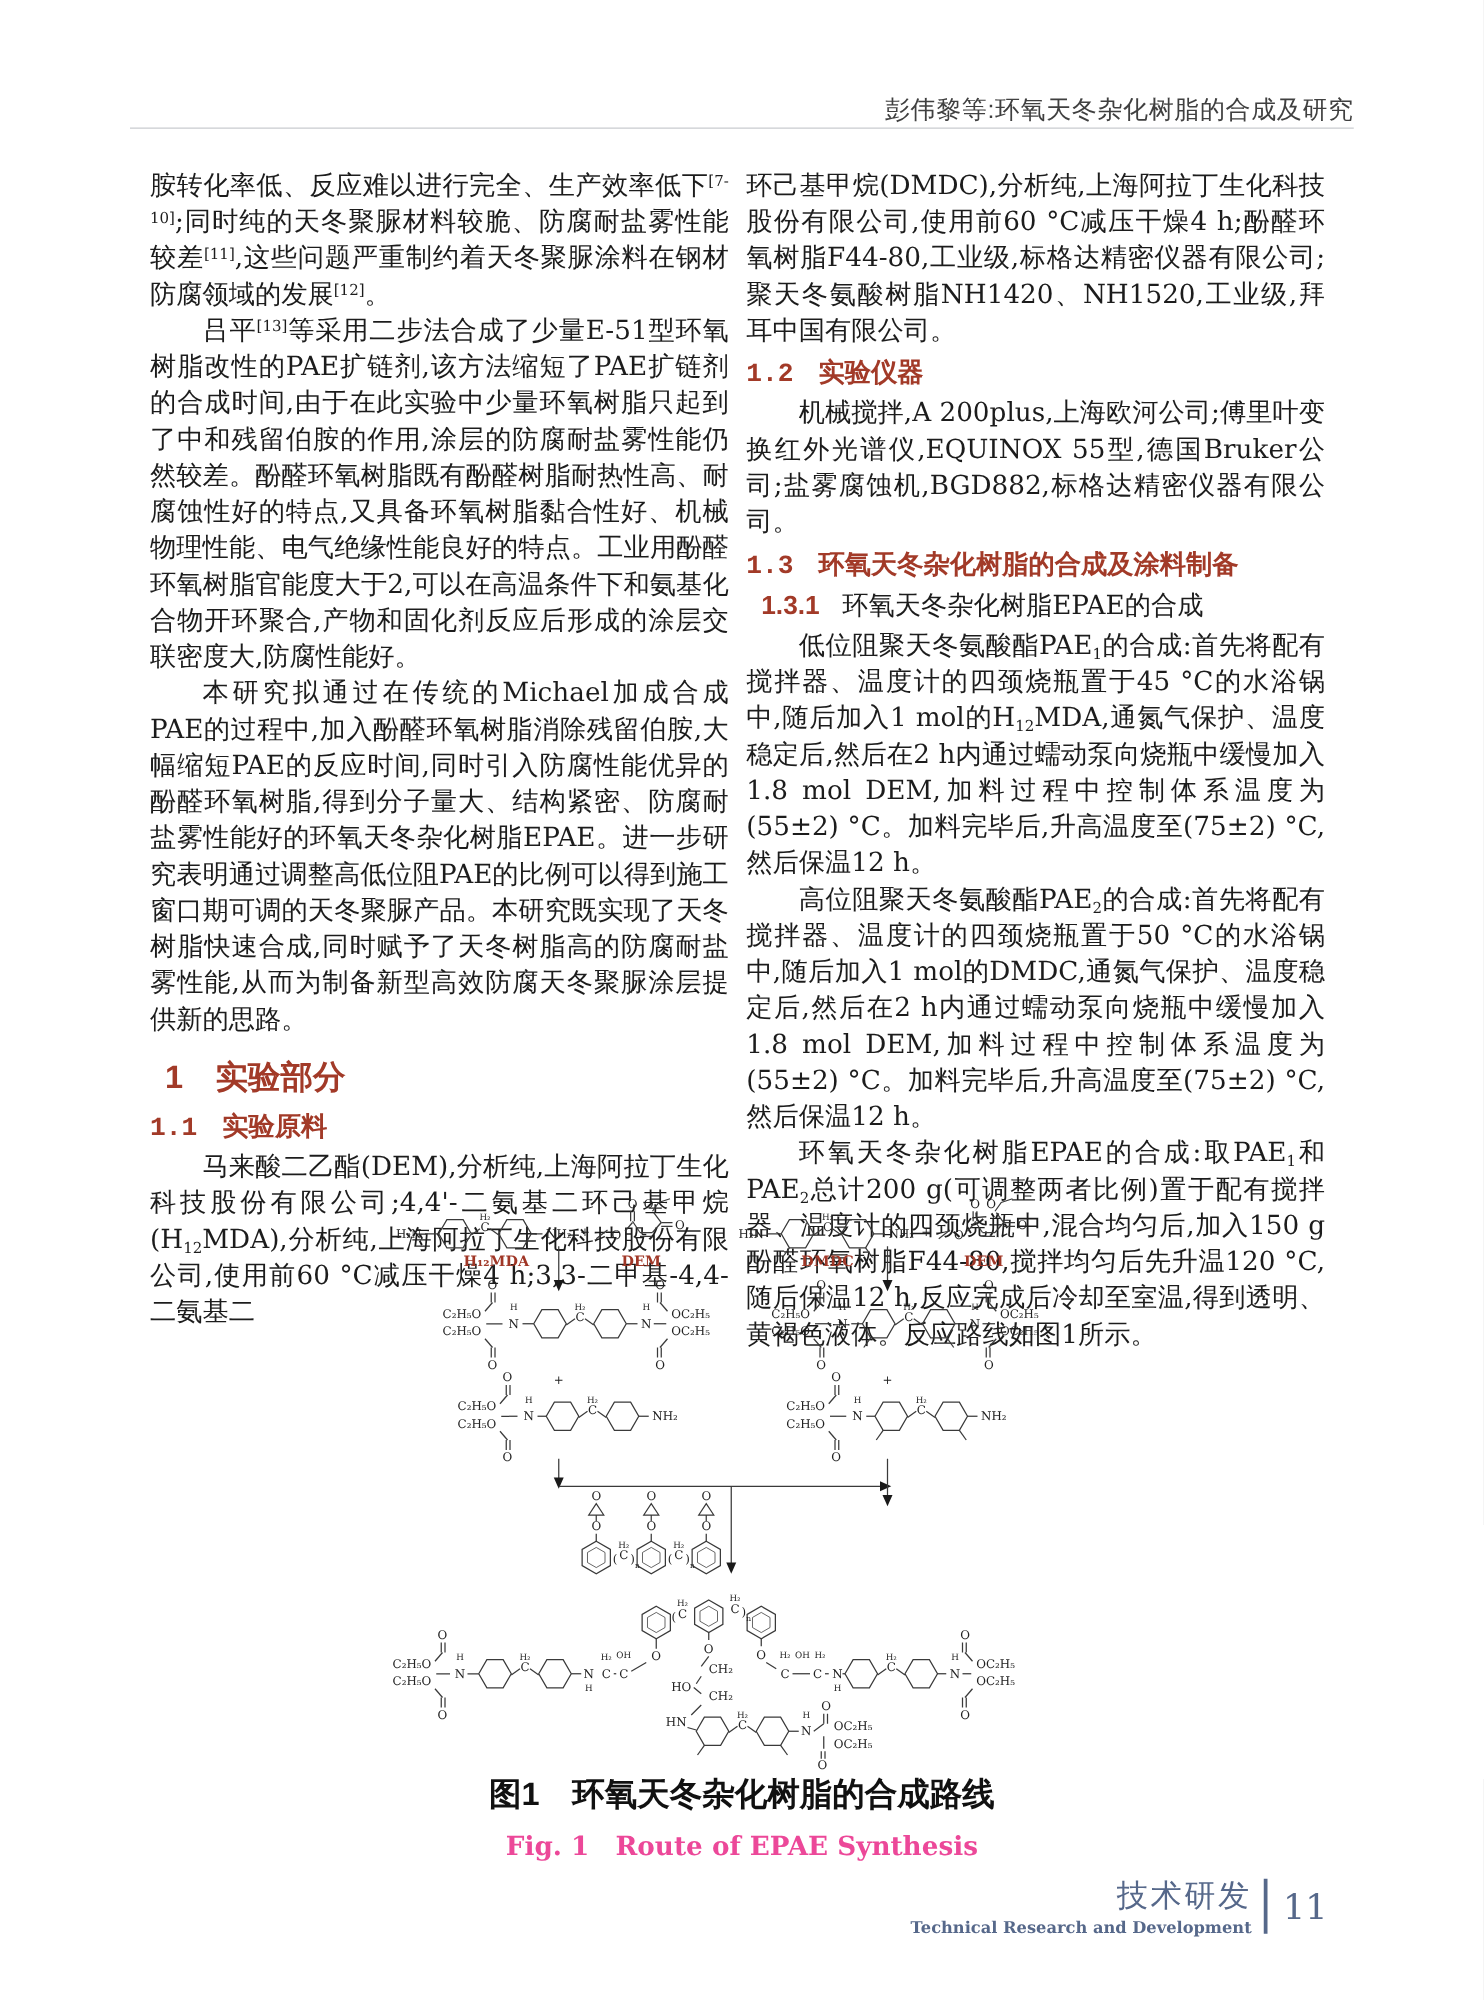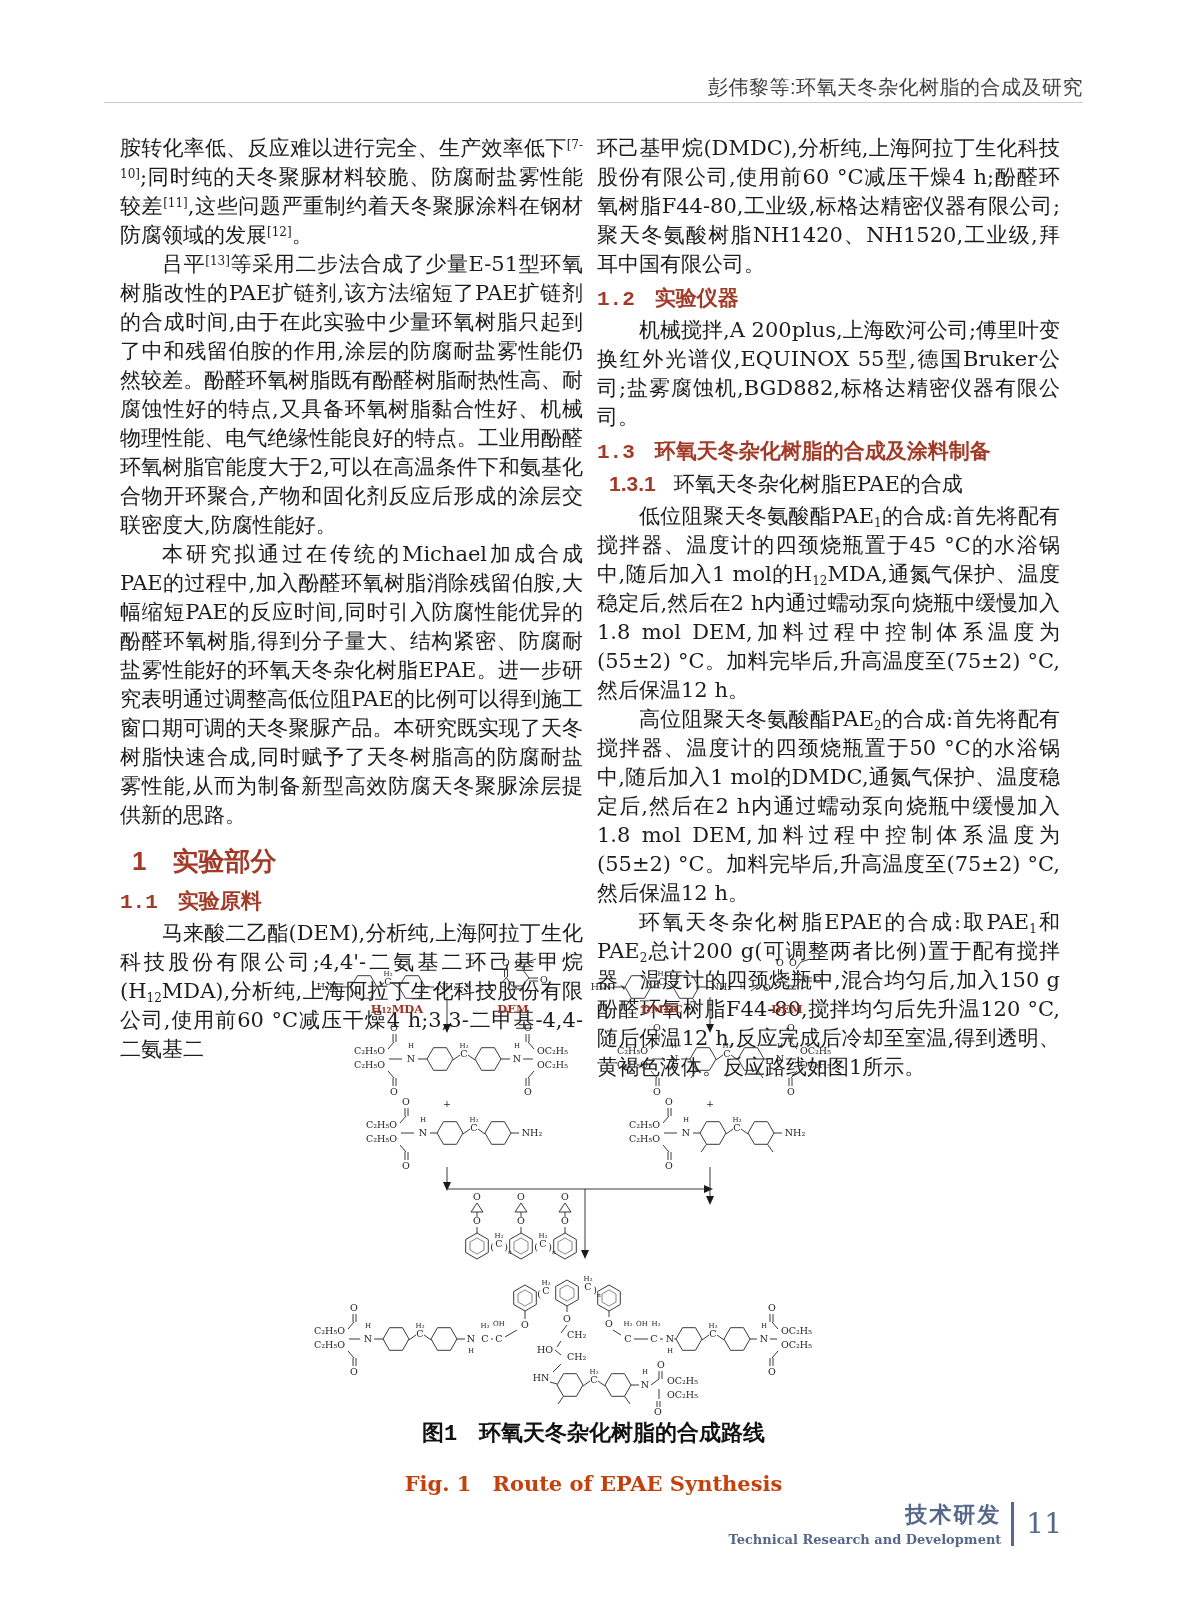--- a/index.html
+++ b/index.html
@@ -36,26 +36,26 @@
   
   .figure-svg{position:absolute;left:285px;top:941px;}
   .figure-svg text{fill:#222;font-size:9.5px;font-family:"DejaVu Serif",serif;text-anchor:middle;}
   .figure-svg text.sm{font-size:7px;}
   .figure-svg text.tn{font-size:6px;}
   .figure-svg text.red{fill:#a03727;font-weight:bold;font-size:11.5px;}
   .figure-svg path,.figure-svg line,.figure-svg polyline{stroke:#3a3a3a;fill:none;stroke-width:1;}
   .figure-svg polygon.ah{fill:#1a1a1a;stroke:none;}
   .figure-svg .tStart{text-anchor:start;} .figure-svg .tEnd{text-anchor:end;}
   .figcaption{position:absolute;left:120px;top:1418px;width:947px;text-align:center;}
-  .figcaption .zh{font-family:Liberation Mono, monospace;font-weight:bold;font-size:22px;color:#111;}
-  .figcaption .en{margin-top:22px;font-family:"DejaVu Serif",serif;font-weight:bold;font-size:21px;color:#c2410c;}
+  .figcaption .zh{font-family:Liberation Sans, sans-serif;font-weight:bold;font-size:26px;color:#111;}
+  .figcaption .en{margin-top:10px;font-family:"DejaVu Serif",serif;font-weight:bold;font-size:21px;color:#ec4899;}
   
   .footer{position:absolute;top:1500px;right:125px;display:flex;align-items:center;gap:10px;color:#56688a;}
   .footer .ftext{text-align:right;}
-  .footer .fzh{font-family:"Liberation Sans",sans-serif;font-weight:bold;font-size:22px;letter-spacing:2px;}
+  .footer .fzh{font-family:"Liberation Sans",sans-serif;font-weight:normal;font-size:25px;letter-spacing:2px;}
   .footer .fen{font-family:"DejaVu Serif",serif;font-weight:bold;font-size:13px;margin-top:2px;}
   .footer .fbar{width:3px;height:44px;background:#56688a;}
   .footer .fpage{font-family:"DejaVu Serif",serif;font-size:28px;margin-left:2px;}
 </style>
 </head>
 <body>
 
 <div class="page">
 
   <div class="running-title">彭伟黎等:环氧天冬杂化树脂的合成及研究</div>

